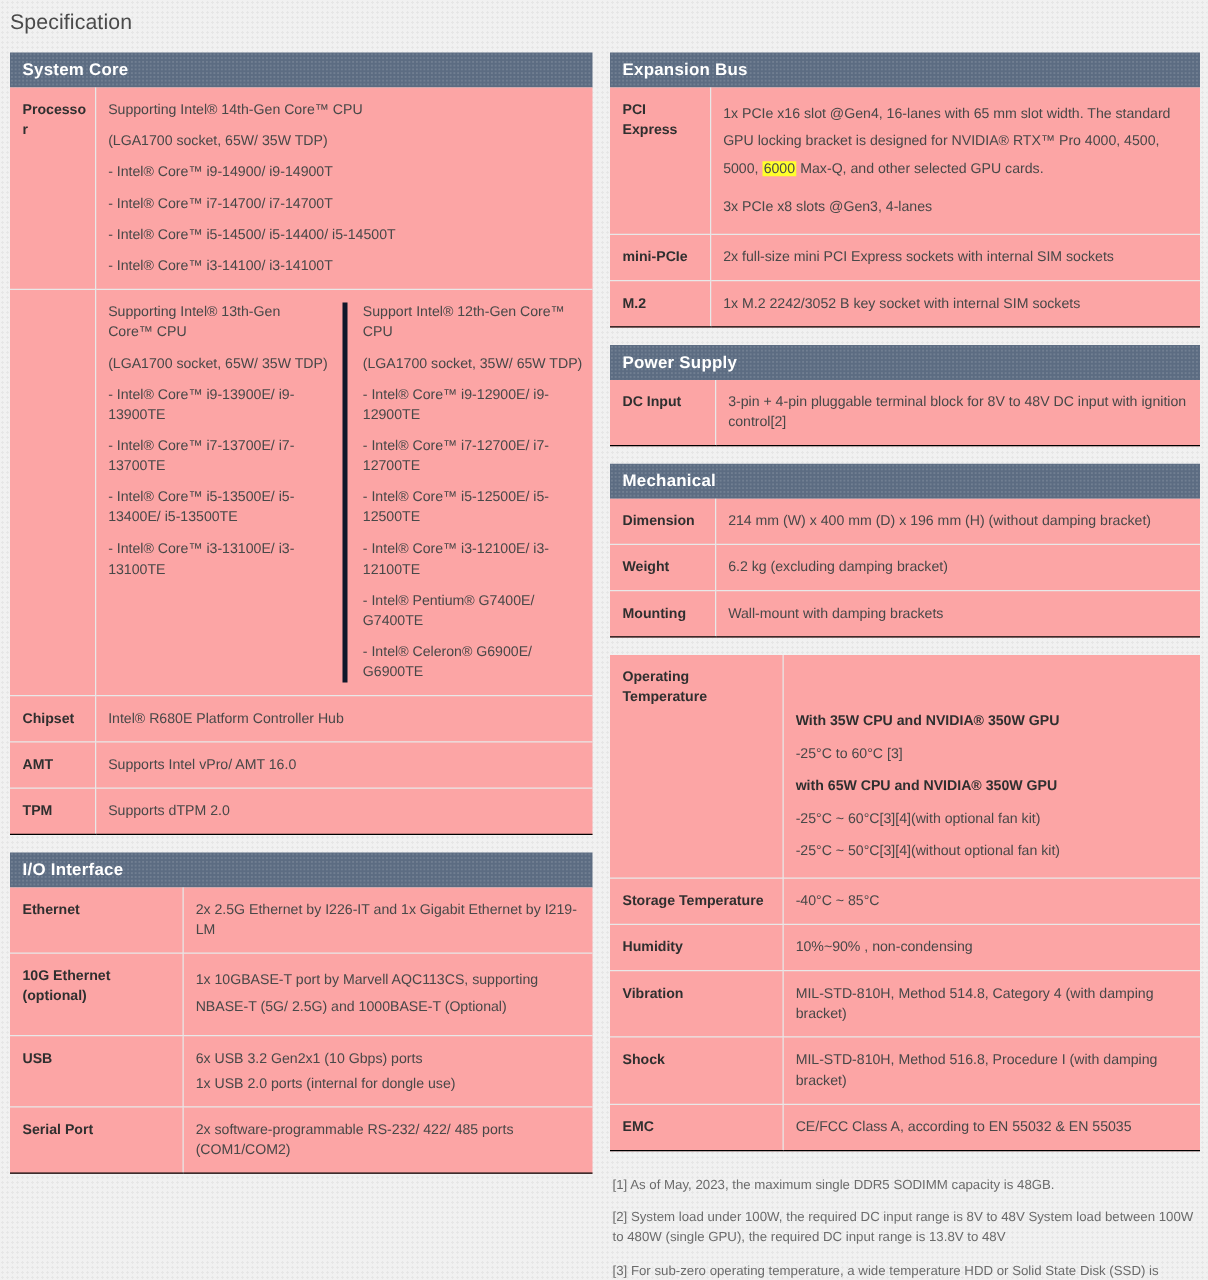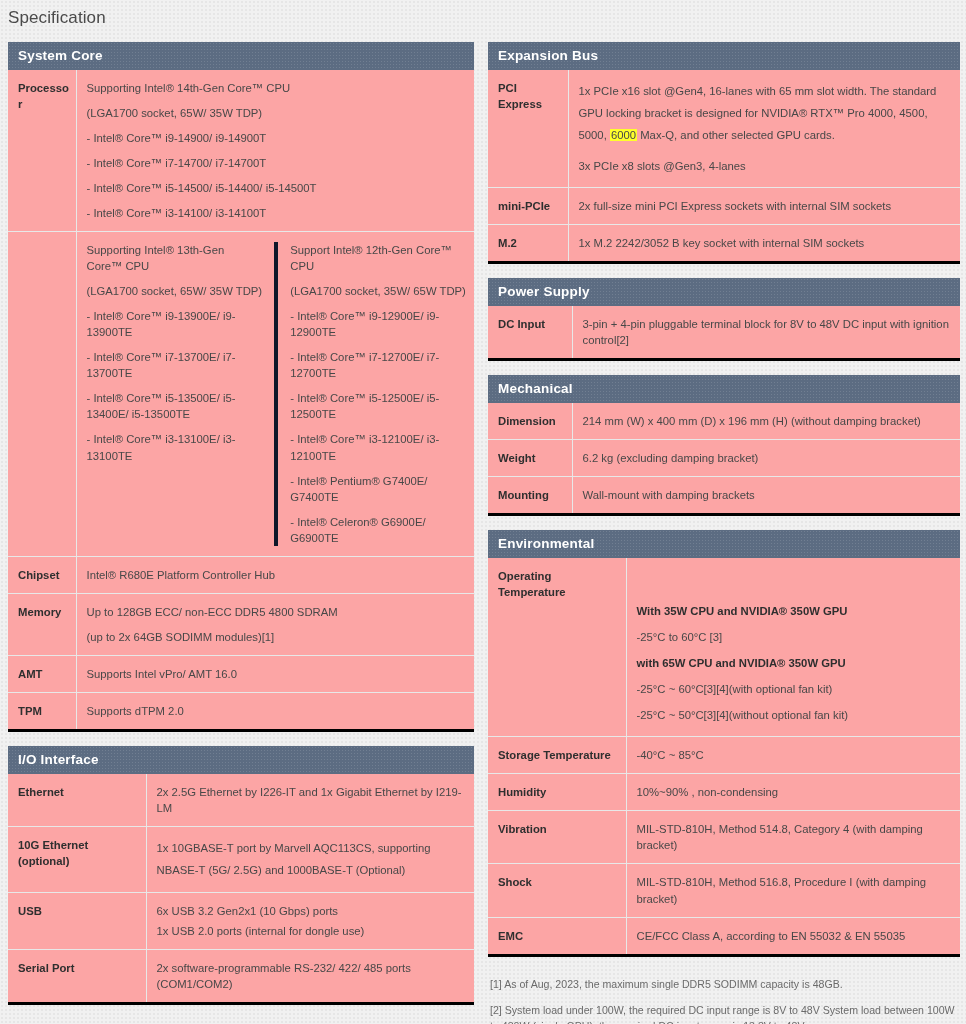--- a/index.html
+++ b/index.html
@@ -54,21 +54,21 @@
   }
   table.spec td {
     border-bottom: 1px solid #e8e8e8;
     vertical-align: top;
     font-size: 11.3px;
     line-height: 1.42;
     padding: 10px 8px 10px 10px;
     color: #484848;
     word-wrap: break-word;
   }
-  table.spec tr:last-child td { border-bottom: 3px solid #000000; }
+  table.spec tr:last-child td { border-bottom: 1px solid #000000; }
   table.spec td.k {
     font-weight: bold;
     color: #2f2f2f;
     border-right: 1px solid #e8e8e8;
     padding-left: 10px;
     padding-right: 6px;
   }
   td.v { padding-left: 10px; }
 
   
@@ -151,27 +151,20 @@
             </div>
           </td>
         </tr>
         <tr>
           <td class="k w-sys">Chipset</td>
           <td class="v">
             <span class="ln">Intel® R680E Platform Controller Hub</span>
           </td>
         </tr>
         <tr>
-          <td class="k w-sys">Memory</td>
-          <td class="v">
-            <span class="ln">Up to 128GB ECC/ non-ECC DDR5 4800 SDRAM</span>
-            <span class="ln">(up to 2x 64GB SODIMM modules)[1]</span>
-          </td>
-        </tr>
-        <tr>
           <td class="k w-sys">AMT</td>
           <td class="v">
             <span class="ln">Supports Intel vPro/ AMT 16.0</span>
           </td>
         </tr>
         <tr>
           <td class="k w-sys">TPM</td>
           <td class="v">
             <span class="ln">Supports dTPM 2.0</span>
           </td>
@@ -281,21 +274,20 @@
           <td class="k w-mec">Mounting</td>
           <td class="v">
             <span class="ln">Wall-mount with damping brackets</span>
           </td>
         </tr>
       </tbody>
         </table>
     </section>
 
     <section class="panel">
-      <div class="panel-head">Environmental</div>
       <table class="spec">
         <tbody>
             <tr>
           <td class="k w-env">Operating Temperature</td>
           <td class="v">
             <span class="ln tight b" style="line-height:1.95">With 35W CPU and NVIDIA® 350W GPU</span>
             <span class="ln tight" style="line-height:1.95">-25°C to 60°C [3]</span>
             <span class="ln tight b" style="line-height:1.95">with 65W CPU and NVIDIA® 350W GPU</span>
             <span class="ln tight" style="line-height:1.95">-25°C ~ 60°C[3][4](with optional fan kit)</span>
             <span class="ln tight" style="line-height:1.95">-25°C ~ 50°C[3][4](without optional fan kit)</span>
@@ -329,20 +321,20 @@
           <td class="k w-env">EMC</td>
           <td class="v">
             <span class="ln">CE/FCC Class A, according to EN 55032 &amp; EN 55035</span>
           </td>
         </tr>
       </tbody>
         </table>
     </section>
 
     <div class="footnotes">
-      <div class="fn">[1] As of Aug, 2023, the maximum single DDR5 SODIMM capacity is 48GB.</div>
+      <div class="fn">[1] As of May, 2023, the maximum single DDR5 SODIMM capacity is 48GB.</div>
       <div class="fn">[2] System load under 100W, the required DC input range is 8V to 48V System load between 100W to 480W (single GPU), the required DC input range is 13.8V to 48V</div>
       <div class="fn">[3] For sub-zero operating temperature, a wide temperature HDD or Solid State Disk (SSD) is required.</div>
 
     </div>
 
   </div>
 </div>
 
 </body></html>

